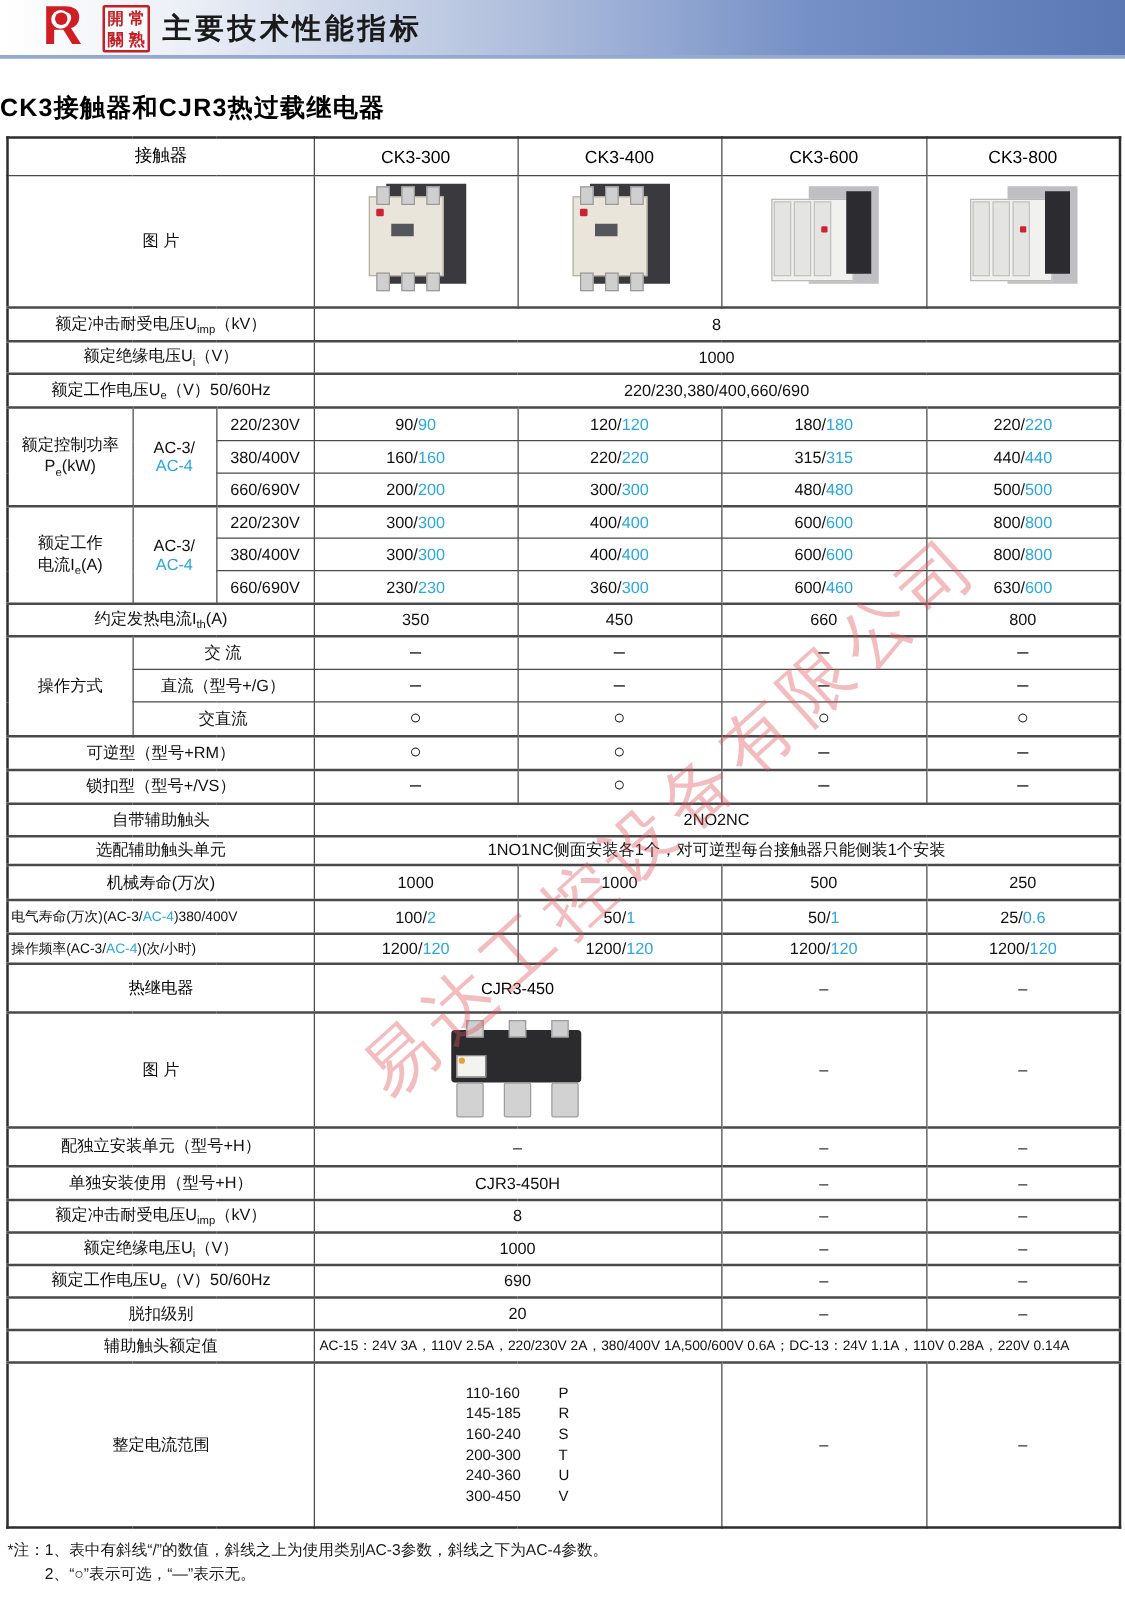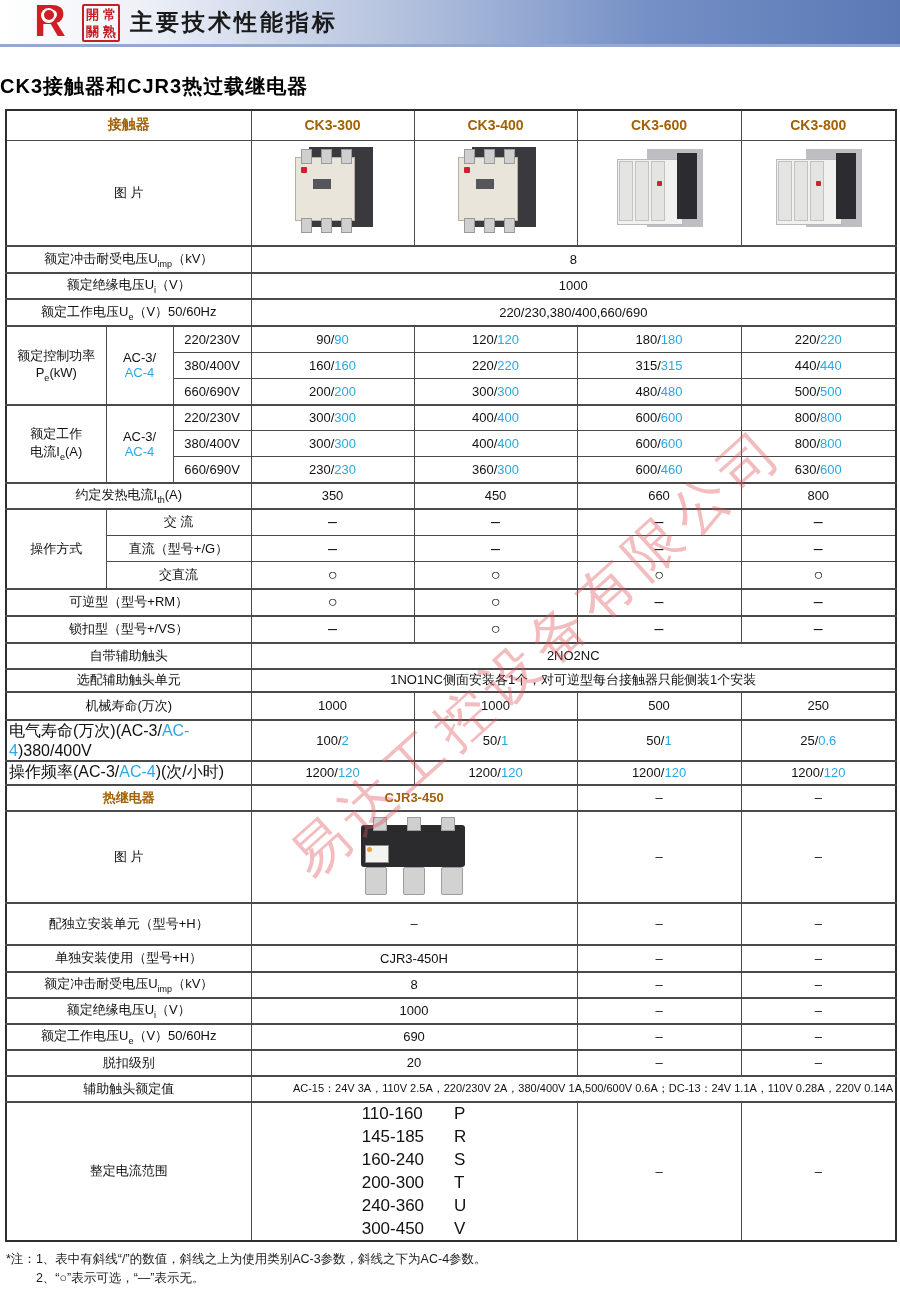--- a/index.html
+++ b/index.html
@@ -49,31 +49,31 @@
   .tbl{
     border-collapse:collapse;table-layout:fixed;width:890px;margin-left:5px;
     font-size:13px;
   }
   .tbl td{
     border:1px solid #4a4a4a;text-align:center;vertical-align:middle;
     padding:0 2px;overflow:hidden;
   }
   .tbl{border:2px solid #2e2e2e;}
   tr.sep td{border-top-width:2px;}
-  .red{color:#a16207;font-weight:bold;}
+  .red{color:#000000;font-weight:normal;}
   .models td{font-size:14px;}
   .ac4,.blue{color:#2aa8e0;}
   .sym{font-size:16px;}
-  .small{font-size:16px;}
+  .small{font-size:11px;}
   sub{font-size:9px;}
   .leftpad{padding-left:4px;}
   
   .range-list{
     display:inline-grid;grid-template-columns:auto auto;column-gap:30px;row-gap:1px;
-    text-align:left;font-size:17px;line-height:1.3;
+    text-align:left;font-size:12px;line-height:1.3;
   }
   
   .ph{position:relative;width:92px;height:92px;margin:6px auto;}
   .ph .back{position:absolute;right:6px;top:0;width:64px;height:80px;background:#3a3a3e;}
   .ph .front{position:absolute;left:8px;top:10px;width:58px;height:62px;background:#e9e5da;border:1px solid #b5b0a2;}
   .ph .tab{position:absolute;width:9px;height:13px;background:#cfcfcf;border:1px solid #9a9a9a;}
   .ph .dot{position:absolute;left:14px;top:20px;width:6px;height:6px;background:#c23;border-radius:1px;}
   .ph .panel{position:absolute;left:26px;top:32px;width:18px;height:10px;background:#55555c;}
   .ph2{position:relative;width:96px;height:92px;margin:6px auto;}
   .ph2 .back{position:absolute;right:4px;top:2px;width:56px;height:78px;background:#bfbfc3;}
@@ -346,21 +346,21 @@
   </tr>
 
   <tr class="sep" style="height:24px">
     <td colspan="3" class="small leftpad" style="text-align:left"><span>操作频率(AC-3/</span><span class="ac4">AC-4</span><span>)(次/小时)</span></td>
     <td>1200/<span class="ac4">120</span></td>
     <td>1200/<span class="ac4">120</span></td>
     <td>1200/<span class="ac4">120</span></td>
     <td>1200/<span class="ac4">120</span></td>
   </tr>
 
-  <tr class="sep" style="height:26px">
+  <tr class="sep" style="height:39px">
     <td colspan="3" class="red">热继电器</td>
     <td colspan="2" class="red">CJR3-450</td>
     <td>–</td>
     <td>–</td>
   </tr>
 
   <tr class="sep" style="height:92px">
     <td colspan="3">图  片</td>
     <td colspan="2">
       <div class="relay-ph">
@@ -372,21 +372,21 @@
             <div class="lug" style="left:54px"></div>
             <div class="lug" style="left:92px"></div>
         <div class="label"></div>
             <div class="odot"></div>
       </div>
     </td>
     <td>–</td>
     <td>–</td>
   </tr>
 
-  <tr class="sep" style="height:42px">
+  <tr class="sep" style="height:31px">
     <td colspan="3">配独立安装单元（型号+H）</td>
     <td colspan="2">–</td>
     <td>–</td>
     <td>–</td>
   </tr>
 
   <tr class="sep" style="height:27px">
     <td colspan="3">单独安装使用（型号+H）</td>
     <td colspan="2">CJR3-450H</td>
     <td>–</td>
@@ -416,21 +416,21 @@
 
   <tr class="sep" style="height:26px">
     <td colspan="3">脱扣级别</td>
     <td colspan="2">20</td>
     <td>–</td>
     <td>–</td>
   </tr>
 
   <tr class="sep" style="height:26px">
     <td colspan="3">辅助触头额定值</td>
-    <td colspan="4" style="font-size:11px;text-align:right;padding-left:4px">AC-15：24V 3A，110V 2.5A，220/230V 2A，380/400V 1A,500/600V 0.6A；DC-13：24V 1.1A，110V 0.28A，220V 0.14A</td>
+    <td colspan="4" style="font-size:11px;text-align:left;padding-left:4px">AC-15：24V 3A，110V 2.5A，220/230V 2A，380/400V 1A,500/600V 0.6A；DC-13：24V 1.1A，110V 0.28A，220V 0.14A</td>
   </tr>
 
   <tr class="sep" style="height:132px">
     <td colspan="3">整定电流范围</td>
     <td colspan="2">
       <div class="range-list">
             <span>110-160</span>
             <span>P</span>
             <span>145-185</span>
             <span>R</span>

